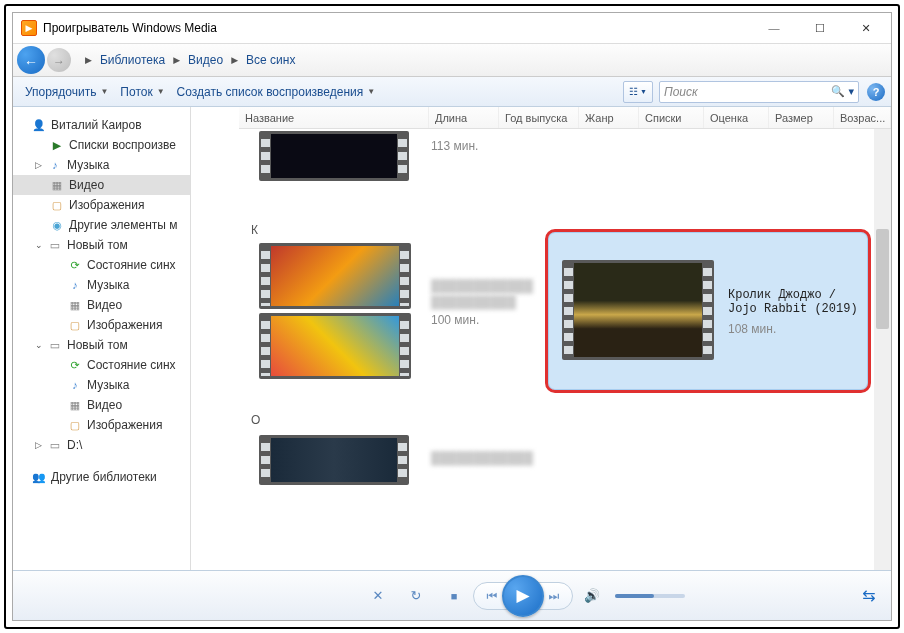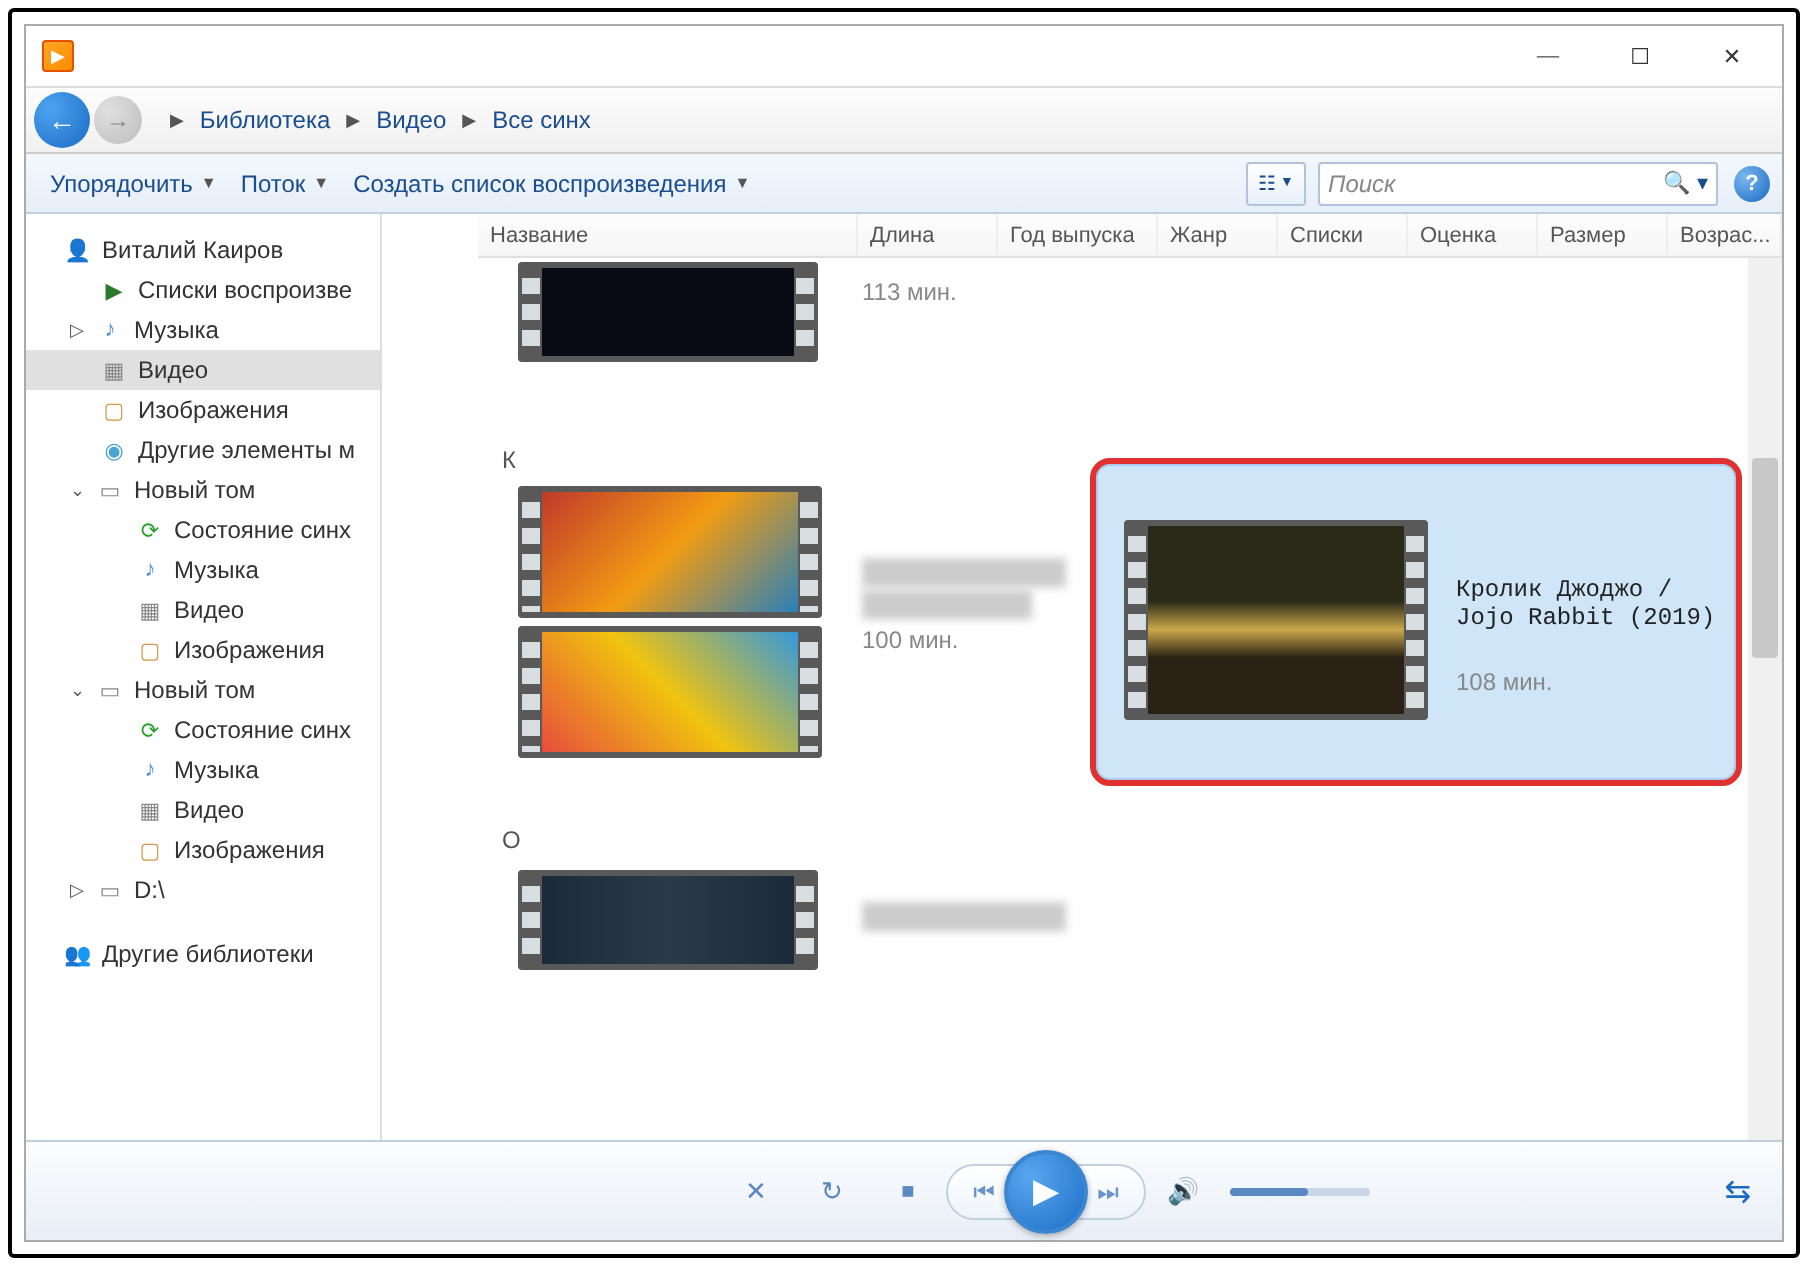--- a/index.html
+++ b/index.html
@@ -83,20 +83,21 @@
 .switch-btn { position:absolute; right:10px; color:#1a6bc4; font-size:16px; width:24px; height:20px; display:flex; align-items:center; justify-content:center; }
 </style>
 </head>
 <body>
 
 <div class="outer-border">
 <div class="window">
 
   <div class="titlebar">
     <div class="titlebar-icon">▶</div>
+    <div class="titlebar-title">Проигрыватель Windows Media</div>
     <div class="titlebar-spacer"></div>
     <div class="titlebar-btn">—</div>
     <div class="titlebar-btn">☐</div>
     <div class="titlebar-btn">✕</div>
   </div>
 
   <div class="navrow">
     <div class="nav-back">←</div>
     <div class="nav-fwd">→</div>
     <div class="breadcrumb">
@@ -241,21 +242,21 @@
         </div>
         <div class="item-label blur" style="left:192px; top:150px; width:100px;">████████████</div>
         <div class="item-label blur" style="left:192px; top:166px; width:100px;">██████████</div>
         <div class="item-label item-sub" style="left:192px; top:184px;">100 мин.</div>
 
         <div class="selected-frame" style="left:306px; top:100px; width:326px; height:164px;">
           <div class="film" style="position:absolute; left:14px; top:28px; width:152px; height:100px;">
             <div class="film-inner" style="background:linear-gradient(#2a2a18 40%, #caa84a 55%, #2a2214 70%);"></div>
           </div>
           <div class="item-label" style="position:absolute; left:180px; top:56px; width:130px;font-family:Liberation Mono, monospace;">Кролик Джоджо / Jojo Rabbit (2019)</div>
-          <div class="item-label item-sub" style="position:absolute; left:180px; top:102px;">108 мин.</div>
+          <div class="item-label item-sub" style="position:absolute; left:180px; top:90px;">108 мин.</div>
         </div>
 
         <div class="groupsep" style="left:12px; top:284px;">О</div>
         <div class="film" style="left:20px; top:306px; width:150px; height:50px;">
           <div class="film-inner" style="background:linear-gradient(90deg,#1a2a3a,#2a3a4a,#1a2a3a);"></div>
         </div>
         <div class="item-label blur" style="left:192px; top:322px; width:100px;">████████████</div>
 
         <div style="position:absolute; right:0; top:0; bottom:0; width:17px; background:#f0f0f0;">
           <div style="position:absolute; right:2px; top:100px; width:13px; height:100px; background:#c8c8c8; border-radius:2px;"></div>

